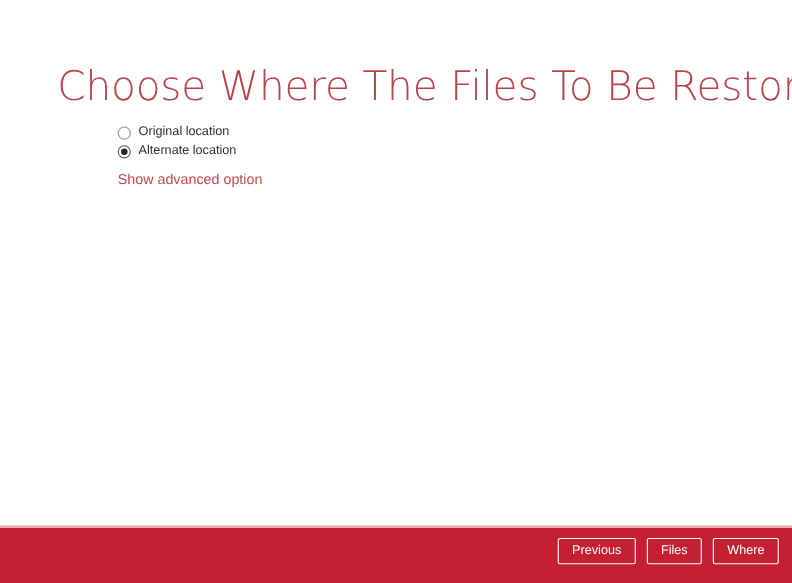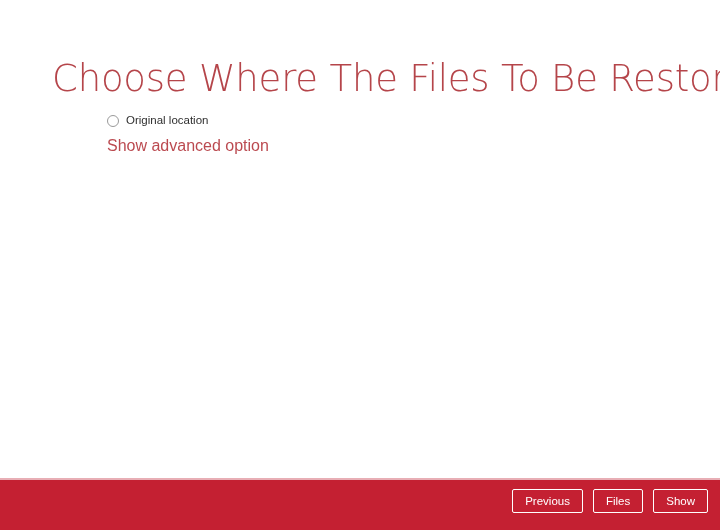--- a/index.html
+++ b/index.html
@@ -89,21 +89,21 @@
   .radio-label {
     font-size: 11.5px;
     line-height: 15px;
     color: #2f2f2f;
     white-space: nowrap;
   }
 
   #advanced-link {
     display: inline-block;
     margin-top: 9px;
-    font-size: 16px;
+    font-size: 13px;
     line-height: 15px;
     color: #bb4a50;
     text-decoration: none;
     cursor: pointer;
     white-space: nowrap;
   }
 
   
   #footer-bar {
     position: absolute;
@@ -150,28 +150,32 @@
   <div id="content-area">
 
 
     <div class="radio-group">
 
       <div class="radio-row">
         <span class="radio-mark"></span>
         <span class="radio-label">Original location</span>
       </div>
 
+      <div class="radio-row selected">
+        <span class="radio-mark"></span>
+        <span class="radio-label">Alternate location</span>
+      </div>
 
     </div>
 
     <a id="advanced-link">Show advanced option</a>
 
   </div>
 
   <div id="footer-bar">
     <div id="footer-buttons">
       <button class="footer-btn">Previous</button>
       <button class="footer-btn">Files</button>
-      <button class="footer-btn">Show</button>
+      <button class="footer-btn">Where</button>
     </div>
   </div>
 
 </div>
 
 </body></html>

